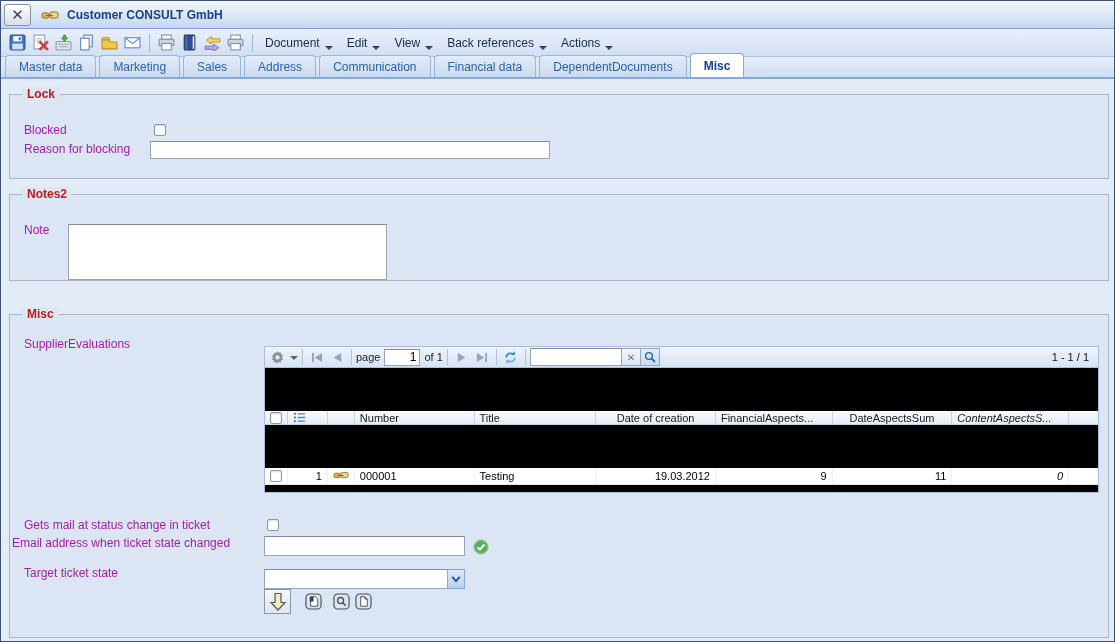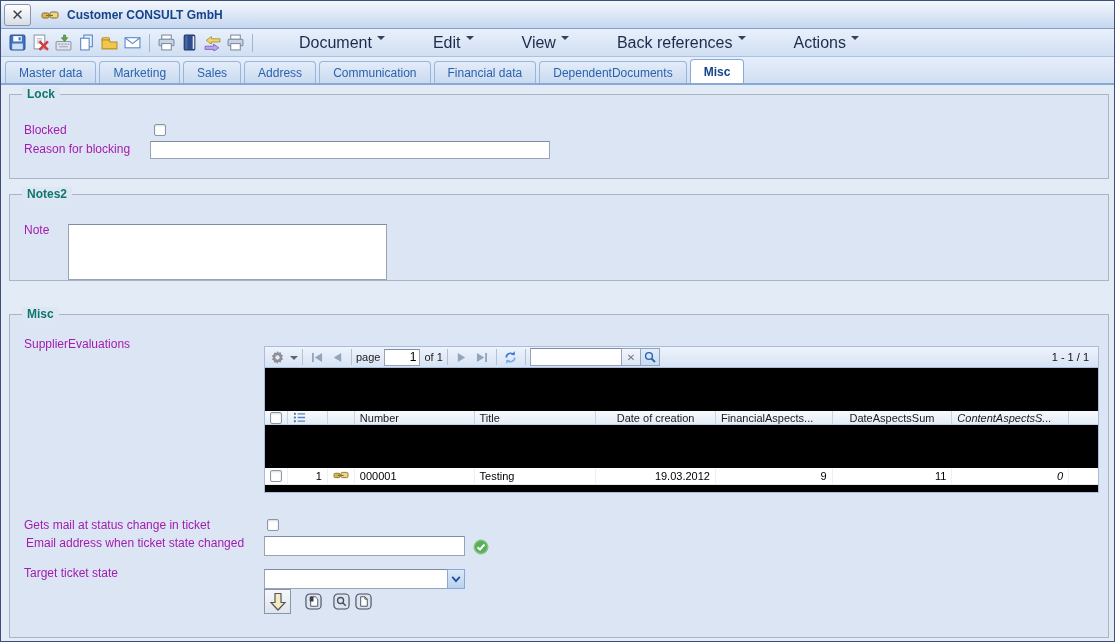--- a/index.html
+++ b/index.html
@@ -16,38 +16,38 @@
   .handshake { display:inline-block; width:18px; height:16px; }
   #title-icon { margin-left:10px; }
   #title-text { margin-left:8px; font-size:12px; font-weight:bold; color:#15428b; }
 
   
   #toolbar { position:absolute; top:28px; left:0; right:0; height:28px;
     background:linear-gradient(#e9f0fb,#d0dff3); border-bottom:1px solid #a9c2e4;
     display:flex; align-items:center; padding-left:5px; }
   .tbtn { width:22px; height:22px; display:flex; align-items:center; justify-content:center; margin-right:1px; }
   .tsep { width:1px; height:18px; background:#9fb6d8; margin:0 5px; }
-  .menu-item { display:flex; align-items:flex-start; padding:3px 7px; font-size:16px; color:#1c2b4a;margin-left:34px; }
+  .menu-item { display:flex; align-items:flex-end; padding:3px 7px; font-size:12px; color:#1c2b4a; }
   .caret { width:0; height:0; border-left:4px solid transparent; border-right:4px solid transparent;
     border-top:4px solid #33415e; margin-left:5px; margin-top:2px; }
 
   
-  #tabstrip { position:absolute; top:56px; left:0; right:0; height:28px;
+  #tabstrip { position:absolute; top:56px; left:0; right:0; height:22px;
     background:linear-gradient(#e7eefa,#cfdff2); border-bottom:2px solid #86a9d8;
     display:flex; align-items:flex-end; padding-left:4px; }
   .tab { display:flex; align-items:center; height:22px; padding:0 13px; margin-right:3px;
     border:1px solid #98b5de; border-bottom:none; border-radius:4px 4px 0 0;
     background:linear-gradient(#e3ecf9,#c9daf0); font-size:12px; color:#2a62ad; }
   .tab.active { background:#ffffff; font-weight:bold; color:#15428b; border-color:#8aa9d6; height:24px; }
 
   
   #content { position:absolute; top:86px; left:0; right:0; bottom:0; background:#e3ebf7; }
   .fieldset { position:absolute; left:8px; width:1100px; border:1px solid #a9b4c4; background:#dbe5f3; }
   .legend { position:absolute; top:-8px; left:12px; padding:0 5px; background:#dde7f4;
-    font-size:12px; font-weight:bold; color:#0f766e; line-height:15px; }
+    font-size:12px; font-weight:bold; color:#b91c1c; line-height:15px; }
   .lbl { position:absolute; font-size:12px; color:#a21caf; white-space:nowrap; }
   .txt { position:absolute; border:1px solid #98a4b5; border-top-color:#7f8da0; background:#fff;
     font-family:"Liberation Sans",sans-serif; font-size:12px; padding:1px 3px; }
   .cb { position:absolute; width:12px; height:12px; background:#fff; border:1px solid #8a97a8;
     border-radius:2px; box-shadow:inset 0 1px 2px rgba(0,0,0,.15); }
 
   #fs-lock { top:7px; height:85px; }
   #fs-notes { top:107px; height:87px; }
   #fs-misc { top:227px; height:324px; }
 
@@ -343,21 +343,21 @@
           <div class="rc c7 right">11</div>
           <div class="rc c8 right">0</div>
           <div class="rc c9"></div>
         </div>
         <div id="grid-body-filler"></div>
       </div>
 
       <span class="lbl" style="left:14px; top:203px;">Gets mail at status change in ticket</span>
       <span class="cb" style="left:257px; top:204px;"></span>
 
-      <span class="lbl" style="left:16px; top:221px;">Email address when ticket state changed</span>
+      <span class="lbl" style="left:2px; top:221px;">Email address when ticket state changed</span>
       <input class="txt" style="left: 254px; top: 221px; width: 201px; height: 20px;" value="">
       <span style="position:absolute; left:463px; top:224px;">
         <svg width="16" height="16" viewBox="0 0 16 16">
             <circle cx="8" cy="8" r="7" fill="#53b153" stroke="#3f8f3f"></circle>
             <circle cx="8" cy="8" r="7" fill="none" stroke="#ffffff" stroke-opacity="0.35" stroke-width="2"></circle>
             <path d="M4.5 8.2 L7 10.5 L11.5 5.5" stroke="#fff" stroke-width="2" fill="none"></path>
           </svg>
       </span>
 
       <span class="lbl" style="left:14px; top:251px;">Target ticket state</span>

